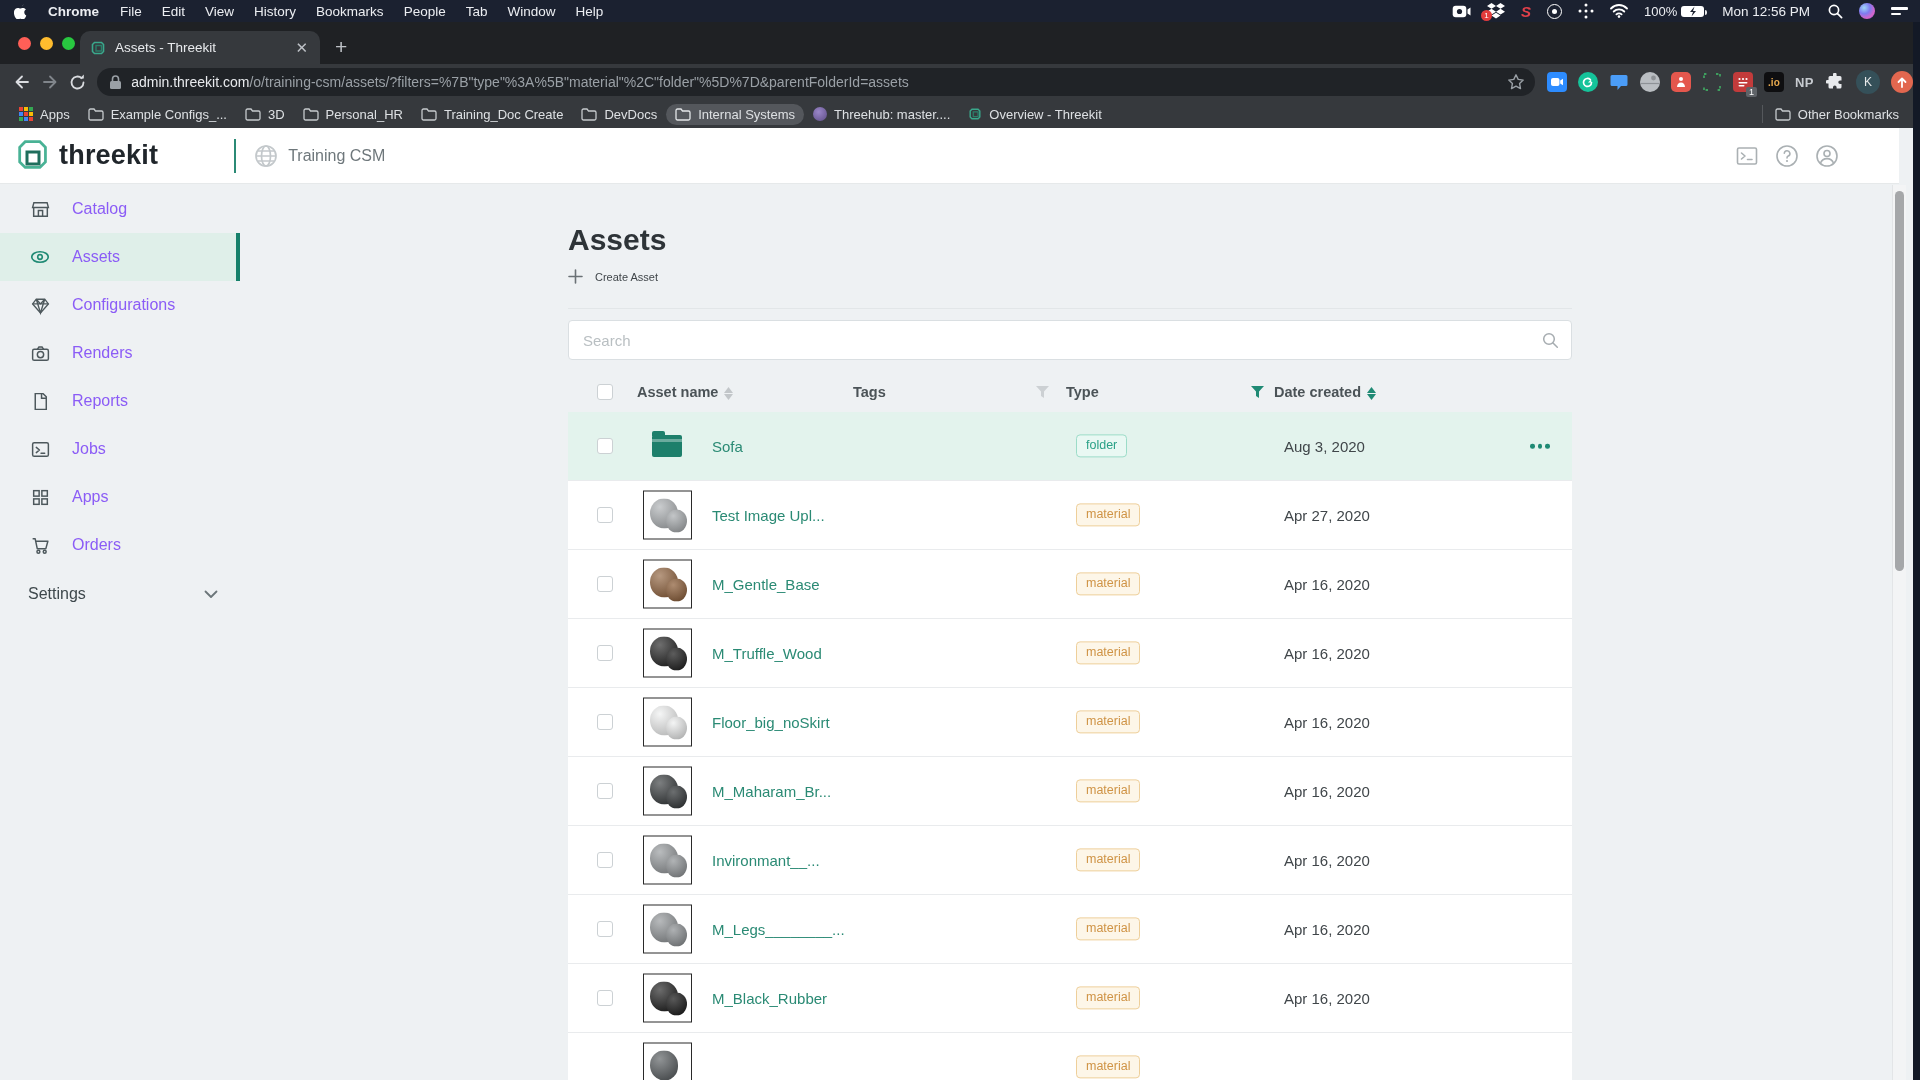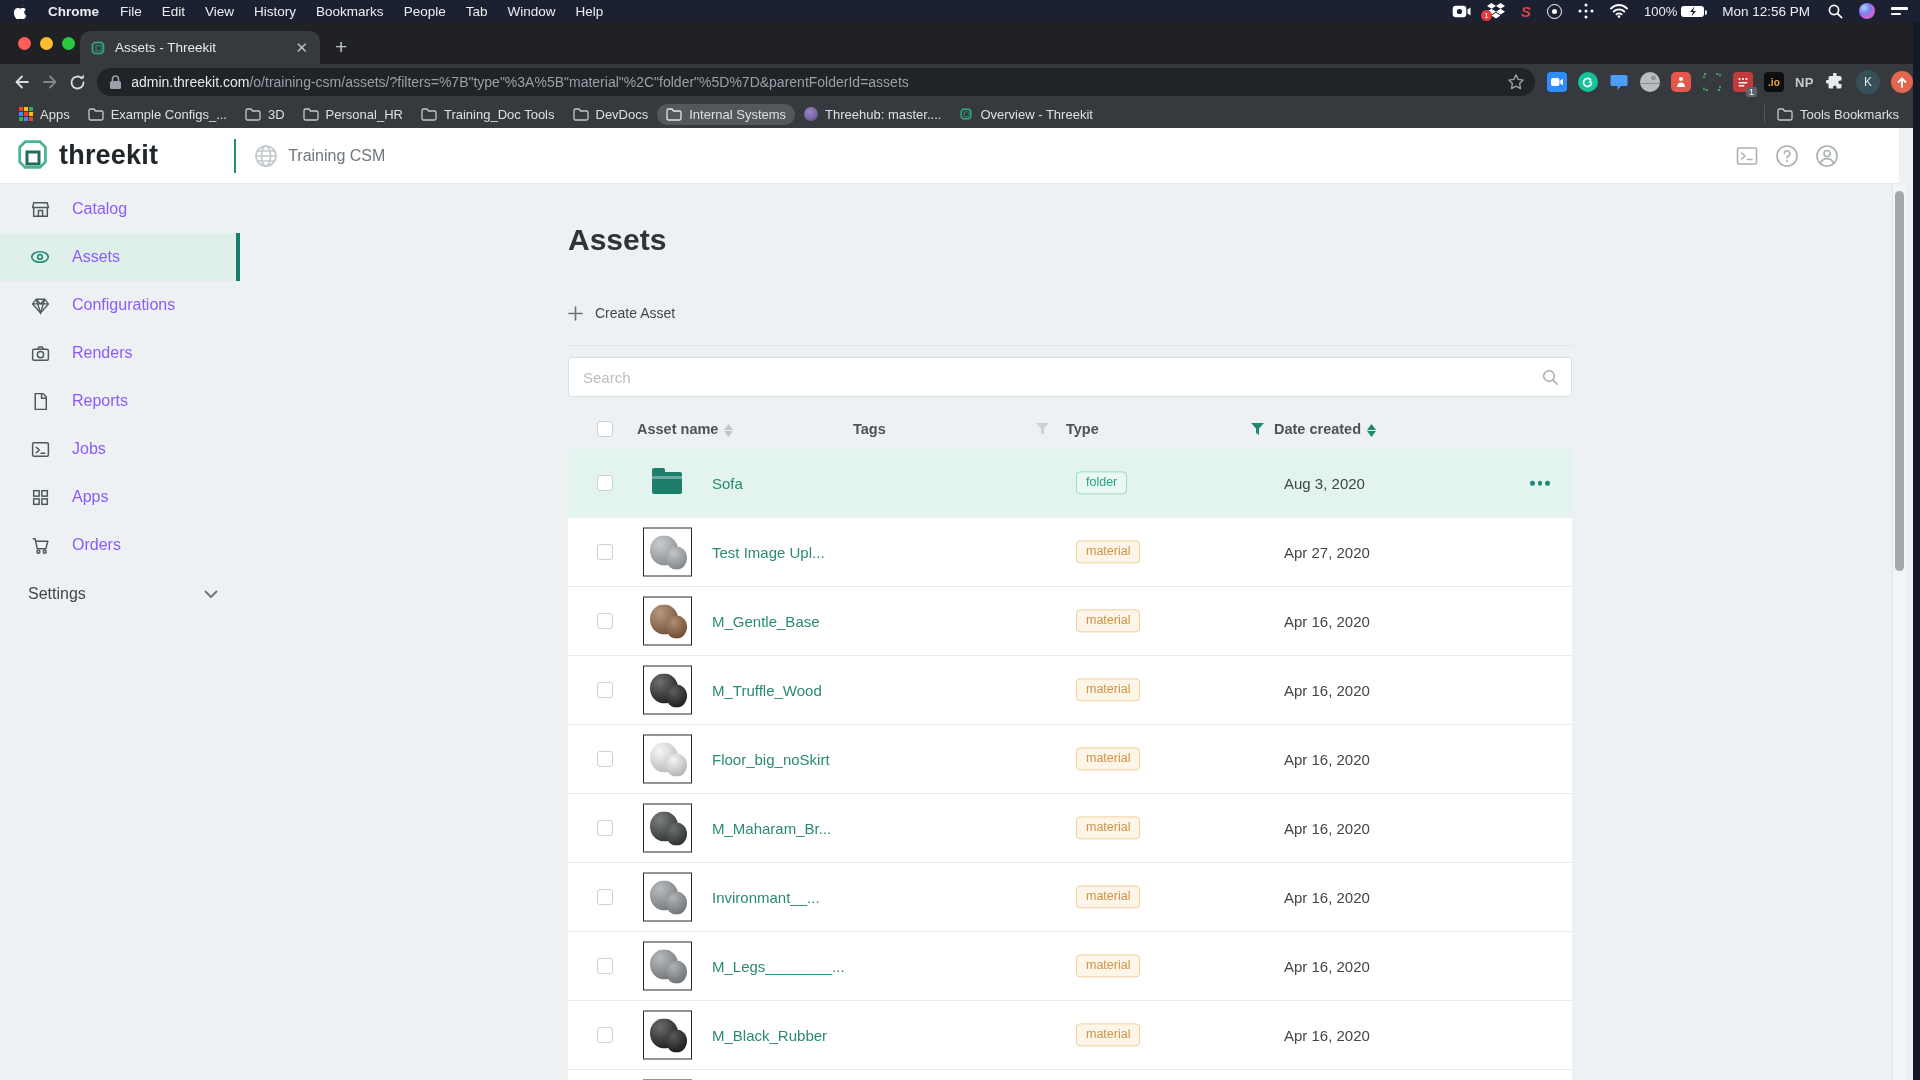--- a/index.html
+++ b/index.html
@@ -89,21 +89,21 @@
                color:#8b5cf6; font-size:16px; position:relative; cursor:pointer; }
   .side-item.active { background:#dfefe9; }
   .side-item.active:after { content:""; position:absolute; right:0; top:0; bottom:0; width:4px; background:#15806a; }
   .side-item .sicon { width:22px; height:22px; display:flex; align-items:center; justify-content:center; }
   .side-settings { height:48px; display:flex; align-items:center; padding:0 22px 0 28px;
                    color:#3e484c; font-size:16px; justify-content:space-between; margin-top:1px; }
 
   
   .main { position:absolute; top:163px; left:568px; width:1004px; bottom:0; }
   .page-title { font-size:30px; font-weight:700; color:#2e3438; margin-top:38px; }
-  .create-row { display:flex; align-items:center; gap:12px; margin-top:48px; color:#40464a; font-size:14px; cursor:pointer; }
+  .create-row { display:flex; align-items:center; gap:12px; margin-top:12px; color:#40464a; font-size:11px; cursor:pointer; }
   .rule { height:1px; background:#e2e6e8; margin-top:24px; }
   .searchbox { margin-top:11px; height:40px; background:#fff; border:1px solid #dadfe2; border-radius:4px;
                display:flex; align-items:center; padding:0 12px 0 14px; }
   .searchbox input { border:none; outline:none; flex:1; font-size:15px; color:#a16207; font-family:"Liberation Sans",sans-serif; background:transparent; }
   .searchbox input::placeholder { color:#b9bfc2; }
 
   .thead { position:relative; height:40px; margin-top:12px; font-size:14.5px; font-weight:700; color:#4b5357; }
   .thead .hcell { position:absolute; top:50%; transform:translateY(-50%); display:flex; align-items:flex-end; gap:6px; }
   .cb { width:16px; height:16px; background:#fff; border:1px solid #ccd1d4; border-radius:3px; display:inline-block; }
   .sorter { display:flex; flex-direction:column; gap:1px; }
@@ -365,21 +365,21 @@
       <span class="bm">
         <svg width="16" height="13" viewBox="0 0 16 13">
             <path d="M1 2.5A1.5 1.5 0 0 1 2.5 1H6l1.5 2h6A1.5 1.5 0 0 1 15 4.5v6A1.5 1.5 0 0 1 13.5 12h-11A1.5 1.5 0 0 1 1 10.5z" fill="none" stroke="#c6cacd" stroke-width="1.3"></path>
           </svg>
         <span>Personal_HR</span>
       </span>
       <span class="bm">
         <svg width="16" height="13" viewBox="0 0 16 13">
             <path d="M1 2.5A1.5 1.5 0 0 1 2.5 1H6l1.5 2h6A1.5 1.5 0 0 1 15 4.5v6A1.5 1.5 0 0 1 13.5 12h-11A1.5 1.5 0 0 1 1 10.5z" fill="none" stroke="#c6cacd" stroke-width="1.3"></path>
           </svg>
-        <span>Training_Doc Tools</span>
+        <span>Training_Doc Create</span>
       </span>
       <span class="bm">
         <svg width="16" height="13" viewBox="0 0 16 13">
             <path d="M1 2.5A1.5 1.5 0 0 1 2.5 1H6l1.5 2h6A1.5 1.5 0 0 1 15 4.5v6A1.5 1.5 0 0 1 13.5 12h-11A1.5 1.5 0 0 1 1 10.5z" fill="none" stroke="#c6cacd" stroke-width="1.3"></path>
           </svg>
         <span>DevDocs</span>
       </span>
       <span class="bm hl">
         <svg width="16" height="13" viewBox="0 0 16 13">
             <path d="M1 2.5A1.5 1.5 0 0 1 2.5 1H6l1.5 2h6A1.5 1.5 0 0 1 15 4.5v6A1.5 1.5 0 0 1 13.5 12h-11A1.5 1.5 0 0 1 1 10.5z" fill="none" stroke="#e3e6e8" stroke-width="1.3"></path>
@@ -394,21 +394,21 @@
         <svg width="14" height="14" viewBox="0 0 16 16">
             <path d="M4.5 2.5h7l2 2v7l-2 2h-7l-2-2v-7z" fill="none" stroke="#3aa88c" stroke-width="1.6"></path>
             <path d="M6 5.5h5.5v5.5H6z" fill="none" stroke="#2a7f6a" stroke-width="1.4"></path>
           </svg>
         <span>Overview - Threekit</span>
       </span>
       <span class="bm-right">
         <svg width="16" height="13" viewBox="0 0 16 13">
             <path d="M1 2.5A1.5 1.5 0 0 1 2.5 1H6l1.5 2h6A1.5 1.5 0 0 1 15 4.5v6A1.5 1.5 0 0 1 13.5 12h-11A1.5 1.5 0 0 1 1 10.5z" fill="none" stroke="#c6cacd" stroke-width="1.3"></path>
           </svg>
-        <span>Tools Bookmarks</span>
+        <span>Other Bookmarks</span>
       </span>
     </div>
 
     <div class="appheader">
       <span class="brand">
         <svg width="34" height="36" viewBox="0 0 34 36">
           <path d="M9 6h16l6 6v16l-6 6H9l-6-6V12z" fill="none" stroke="#49b295" stroke-width="3" transform="scale(.92) translate(1 -2)"></path>
           <path d="M12 12h12v12H12z" fill="none" stroke="#1f6e5c" stroke-width="3" transform="translate(-1 2)"></path>
         </svg>
         <span class="brand-word">threekit</span>

